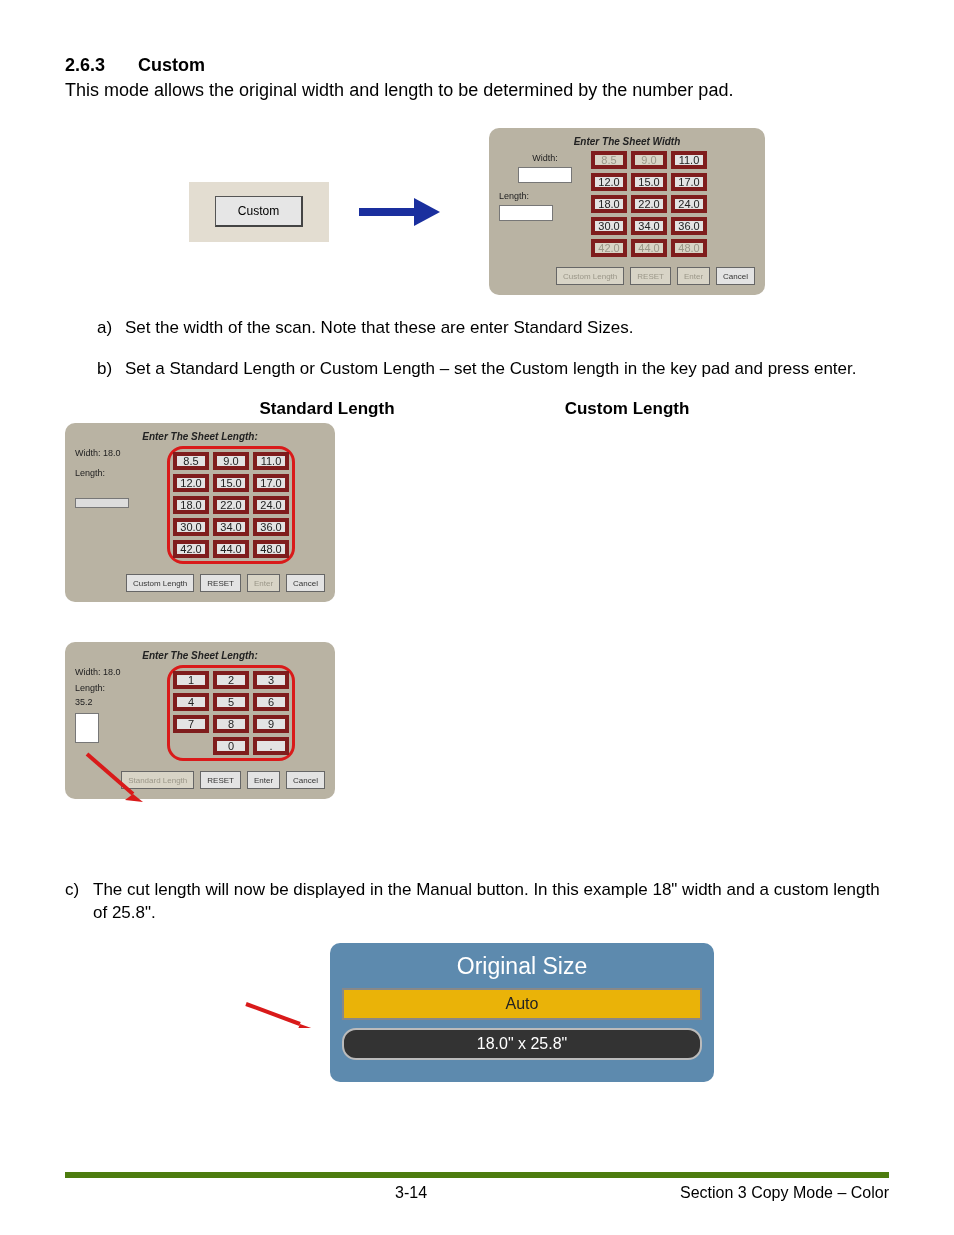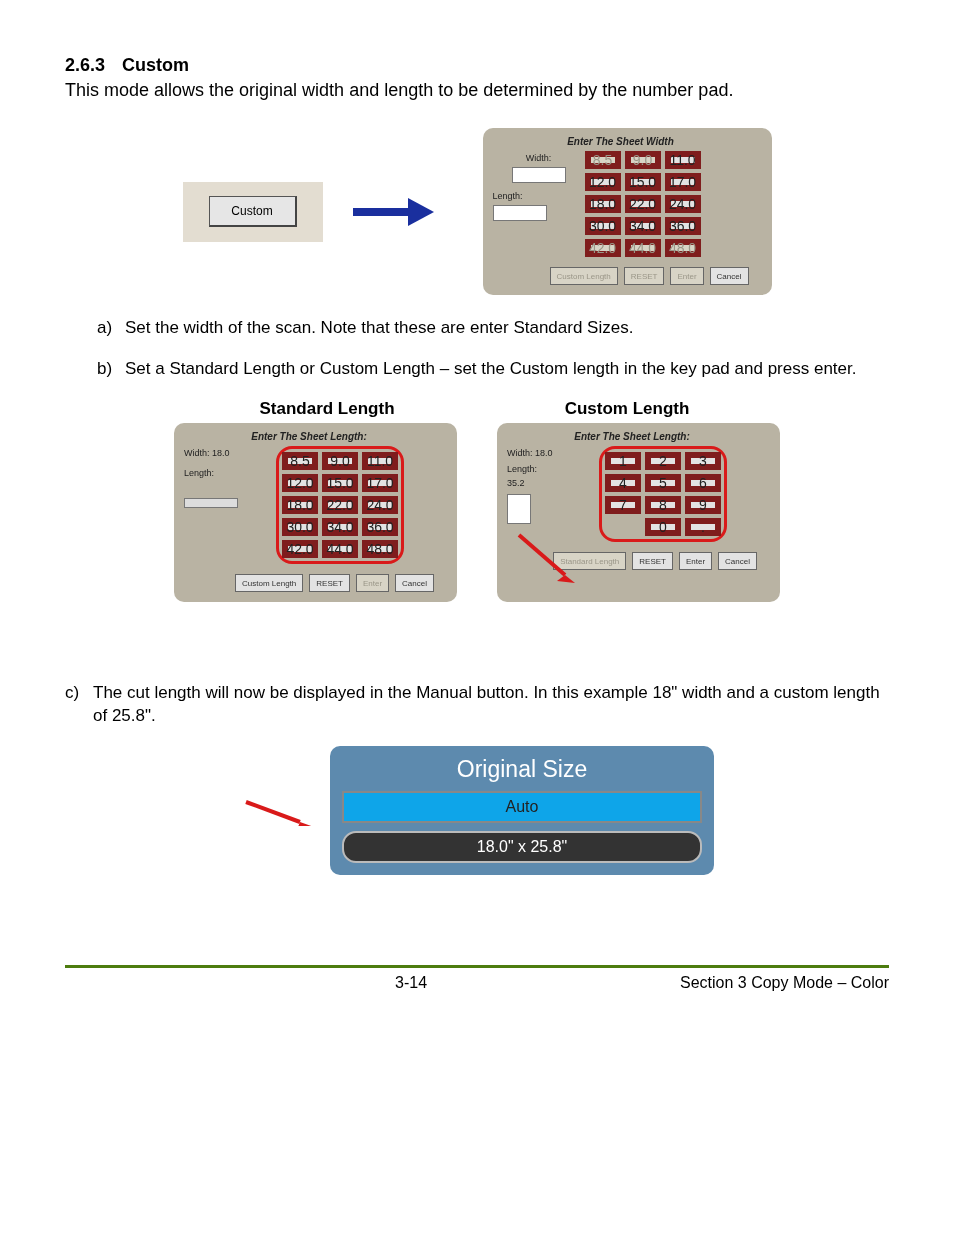--- a/index.html
+++ b/index.html
@@ -5,21 +5,21 @@
   body {
     margin: 0;
     padding: 55px 65px 40px 65px;
     width: 954px;
     box-sizing: border-box;
     font-family: Arial, Helvetica, sans-serif;
     color: #000;
     background: #fff;
   }
   .section-heading { font-size: 18px; font-weight: bold; margin-bottom: 2px; }
-  .section-heading .num { margin-right: 12px; }
+  .section-heading .num { margin-right: 28px; }
   .body-text { font-size: 18px; line-height: 1.35; margin-bottom: 26px; }
 
   
   .row-top {
     display: flex; align-items: center; justify-content: center;
     gap: 30px; margin-bottom: 22px;
   }
   .custom-btn-wrap {
     width: 140px; height: 60px;
     background: #e3ddd1;
@@ -45,43 +45,43 @@
     width: 0; height: 0;
     border-left: 26px solid #1a2f9e;
     border-top: 14px solid transparent;
     border-bottom: 14px solid transparent;
   }
 
   
   .panel {
     background: #b9b3a3;
     border-radius: 10px;
-    padding: 8px 23px 10px 10px;
+    padding: 8px 10px 10px 10px;
     position: relative;
     font-family: Arial, sans-serif;
   }
   .panel-title {
     text-align: center; font-size: 10px; font-style: italic; font-weight: bold;
     margin-bottom: 4px; color:#222;
   }
   .panel-body { display: flex; }
   .panel-left { width: 92px; font-size: 9px; color:#222; }
   .panel-left .lbl { margin: 2px 0 4px 0; }
   .inp {
     width: 52px; height: 14px; background: #fff; border: 1px solid #777;
     display: inline-block;
   }
   .grid5 {
     display: grid; grid-template-columns: repeat(3, 36px);
     grid-auto-rows: 18px; gap: 4px;
   }
   .gbtn {
     background: #e3e3e3;
-    border: 6px solid #7f1d1d;
-    font-size: 14px;
+    border: 4px solid #7f1d1d;
+    font-size: 11px;
     display: flex; align-items: center; justify-content: center;
     color:#222;
   }
   .gbtn.dis { color: #9a9688; background:#d8d4c6; }
   .panel-bottom {
     display: flex; gap: 6px; justify-content: flex-end;
     margin-top: 10px;
   }
   .pbtn {
     height: 16px; padding: 0 6px;
@@ -101,20 +101,21 @@
   
   .two-col {
     display: flex; justify-content: center; gap: 40px; margin-bottom: 4px;
   }
   .col-heading {
     width: 260px; text-align:center; font-size: 17px; font-weight: bold;
   }
   .panels-row {
     display: flex; justify-content: center; gap: 40px;
     margin-bottom: 80px;
+    flex-direction: column;
   }
 
   .red-frame {
     border: 3px solid #d91a1a; border-radius: 16px;
     padding: 3px;
   }
 
   
   .keypad {
     display: grid; grid-template-columns: repeat(3, 36px);
@@ -126,44 +127,44 @@
     position: absolute;
   }
 
   
   .origsize-row {
     display: flex; align-items: center; justify-content: center;
     gap: 10px; margin-top: 10px; margin-bottom: 90px;
   }
   .orig-panel {
     width: 360px; background: #5d8aae;
-    border-radius: 10px; padding: 10px 12px 4px 12px;
+    border-radius: 10px; padding: 10px 12px 14px 12px;
     position: relative;
   }
   .orig-title {
     text-align: center; color: #fff; font-size: 23px;
     font-family: Arial, sans-serif; margin-bottom: 8px;
   }
   .orig-btn {
-    background: #0ea5e9; border: 2px solid #888;
+    background: #eab308; border: 2px solid #888;
     height: 28px; margin-bottom: 8px;
     display: flex; align-items: center; justify-content: center;
     font-size: 16px; color:#222;
   }
   .orig-btn.sel {
     background: #333; color: #fff; border-radius: 14px;
     border: 2px solid #bbb;
   }
 
   
   .small-red-arrow { width:80px; height:30px; }
 
   
   .footer-line {
-    border-top: 3px solid #4d7c0f;
+    border-top: 6px solid #4d7c0f;
     margin-top: 10px; padding-top: 6px;
     display: flex; justify-content: space-between;
     font-size: 16px;
   }
 
   .panel.width-panel { width: 256px; }
   .panel.std-panel   { width: 250px; }
   .panel.cust-panel  { width: 250px; }
 </style>
 </head>

